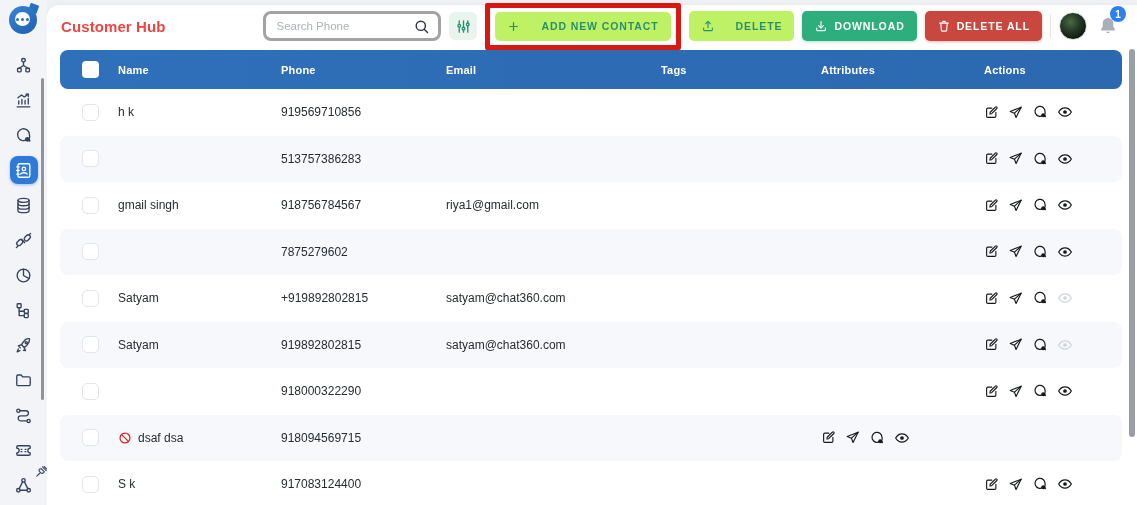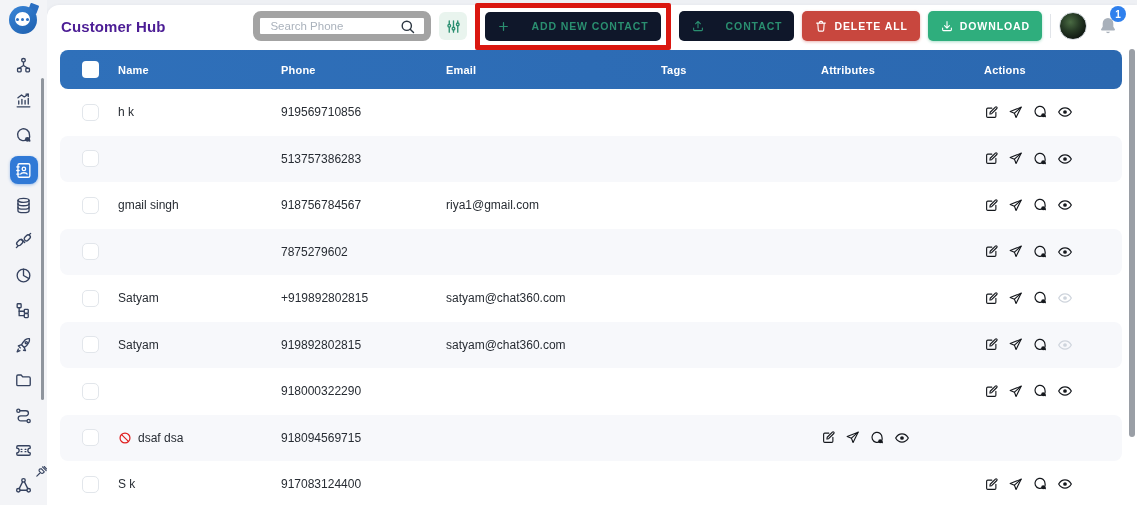--- a/index.html
+++ b/index.html
@@ -16,28 +16,28 @@
   .sb-nav { position:absolute; top:51px; left:0; width:47px; display:flex; flex-direction:column; align-items:center; gap:7px; }
   .sb-item { width:28px; height:28px; display:flex; align-items:center; justify-content:center; color:#35425f; border-radius:8px; cursor:pointer; }
   .sb-item.active { background:#3079d6; color:#fff; box-shadow:0 1px 3px rgba(48,121,214,.45); }
   .sb-scroll { position:absolute; right:3px; top:78px; width:3px; height:322px; background:#8f959d; border-radius:2px; }
   .pin { position:absolute; left:34px; top:464px; width:15px; height:15px; color:#35425f; z-index:6; }
 
   
   .card { position:absolute; left:47px; top:5px; right:0; bottom:0; background:#fff; border-radius:12px 0 0 0; box-shadow:0 1px 4px rgba(20,30,50,.07); }
 
   .topbar { display:flex; align-items:center; height:42px; padding:0 10px 0 14px; column-gap:8px; }
-  .page-title { font-size:15px; font-weight:700; color:#4c1d95; margin-right:auto; letter-spacing:.1px; }
-  .search { display:flex; align-items:center; width:178px; height:30px; border:7px solid #a3a3a3; border-radius:8px; background:#fff; padding:0 8px 0 10px; }
+  .page-title { font-size:15px; font-weight:700; color:#ef4444; margin-right:auto; letter-spacing:.1px; }
+  .search { display:flex; align-items:center; width:178px; height:30px; border:3px solid #a3a3a3; border-radius:8px; background:#fff; padding:0 8px 0 10px; }
   .search input { flex:1; border:none; outline:none; font-size:11.5px; color:#333; min-width:0; font-family:inherit; }
   .search input::placeholder { color:#aab2bc; }
   .search .s-ic { color:#2d3742; display:flex; }
   .iconbtn { width:28px; height:28px; border:none; background:#e9f4ee; border-radius:6px; display:flex; align-items:center; justify-content:center; color:#2a8f70; cursor:pointer; }
   .btn { display:flex; align-items:center; gap:6px; border:none; border-radius:5px; padding:8px 12px; font-family:inherit; font-size:10.5px; font-weight:700; letter-spacing:.9px; cursor:pointer; white-space:nowrap; }
-  .btn.mint { background:#0f172a; color:#2a8f70;gap:21px; }
+  .btn.mint { background:#bef264; color:#2a8f70;gap:21px; }
   .btn.solid-green { background:#2fae7d; color:#fff; box-shadow:0 1px 3px rgba(47,174,125,.4); }
   .btn.solid-red { background:#c8473e; color:#fff; box-shadow:0 1px 3px rgba(200,71,62,.4); }
   .annotation { border:5px solid #da1710; border-radius:2px; padding:4px 5px; background:transparent; }
   .vdiv { width:1px; height:24px; background:#e1e4e9; }
   .avatar { width:28px; height:28px; border-radius:50%; background:radial-gradient(circle at 40% 35%, #4a6b43 0%, #263a25 40%, #0e1510 78%); border:1px solid #d8dde3; cursor:pointer; }
   .bell { position:relative; width:26px; height:26px; display:flex; align-items:center; justify-content:center; color:#a8b0ba; cursor:pointer; margin-right:6px; }
   .badge { position:absolute; top:-7px; right:-5px; min-width:16px; height:16px; border-radius:50%; background:#2f80ed; color:#fff; font-size:10px; font-weight:700; display:flex; align-items:center; justify-content:center; }
 
   
   .table { margin:3px 15px 0 13px; }
@@ -239,40 +239,40 @@
       </button>
     </div>
 
     <button class="btn mint">
       <span style="display:flex">
         <svg viewBox="0 0 24 24" width="14" height="14" fill="none" stroke="currentColor" stroke-width="1.9" stroke-linecap="round" stroke-linejoin="round">
             <path d="M12 15V4.5M7.8 8.2L12 4l4.2 4.2"></path>
             <path d="M4.5 15.5v3A1.5 1.5 0 006 20h12a1.5 1.5 0 001.5-1.5v-3"></path>
           </svg>
       </span>
-      <span>CONTACT</span>
-    </button>
-
-    <button class="btn solid-red">
-      <span style="display:flex">
-        <svg viewBox="0 0 24 24" width="14" height="14" fill="none" stroke="currentColor" stroke-width="1.9" stroke-linecap="round" stroke-linejoin="round">
-            <path d="M4.5 7h15M9.5 7V5.2A1.2 1.2 0 0110.7 4h2.6a1.2 1.2 0 011.2 1.2V7M6.5 7l.9 12.3a1.5 1.5 0 001.5 1.4h6.2a1.5 1.5 0 001.5-1.4L17.5 7"></path>
-          </svg>
-      </span>
-      <span>DELETE ALL</span>
+      <span>DELETE</span>
     </button>
 
     <button class="btn solid-green">
       <span style="display:flex">
         <svg viewBox="0 0 24 24" width="14" height="14" fill="none" stroke="currentColor" stroke-width="1.9" stroke-linecap="round" stroke-linejoin="round">
             <path d="M12 4.5V15M7.8 11.3L12 15.5l4.2-4.2"></path>
             <path d="M4.5 15.5v3A1.5 1.5 0 006 20h12a1.5 1.5 0 001.5-1.5v-3"></path>
           </svg>
       </span>
       <span>DOWNLOAD</span>
+    </button>
+
+    <button class="btn solid-red">
+      <span style="display:flex">
+        <svg viewBox="0 0 24 24" width="14" height="14" fill="none" stroke="currentColor" stroke-width="1.9" stroke-linecap="round" stroke-linejoin="round">
+            <path d="M4.5 7h15M9.5 7V5.2A1.2 1.2 0 0110.7 4h2.6a1.2 1.2 0 011.2 1.2V7M6.5 7l.9 12.3a1.5 1.5 0 001.5 1.4h6.2a1.5 1.5 0 001.5-1.4L17.5 7"></path>
+          </svg>
+      </span>
+      <span>DELETE ALL</span>
     </button>
 
     <div class="vdiv"></div>
 
     <div class="avatar"></div>
 
     <div class="bell">
       <span style="display:flex">
         <svg viewBox="0 0 24 24" width="22" height="22">
             <path fill="currentColor" d="M12 3.2a5.8 5.8 0 00-5.8 5.8v3.8L4.5 15.6a.8.8 0 00.7 1.2h13.6a.8.8 0 00.7-1.2l-1.7-2.8V9A5.8 5.8 0 0012 3.2z"></path>

